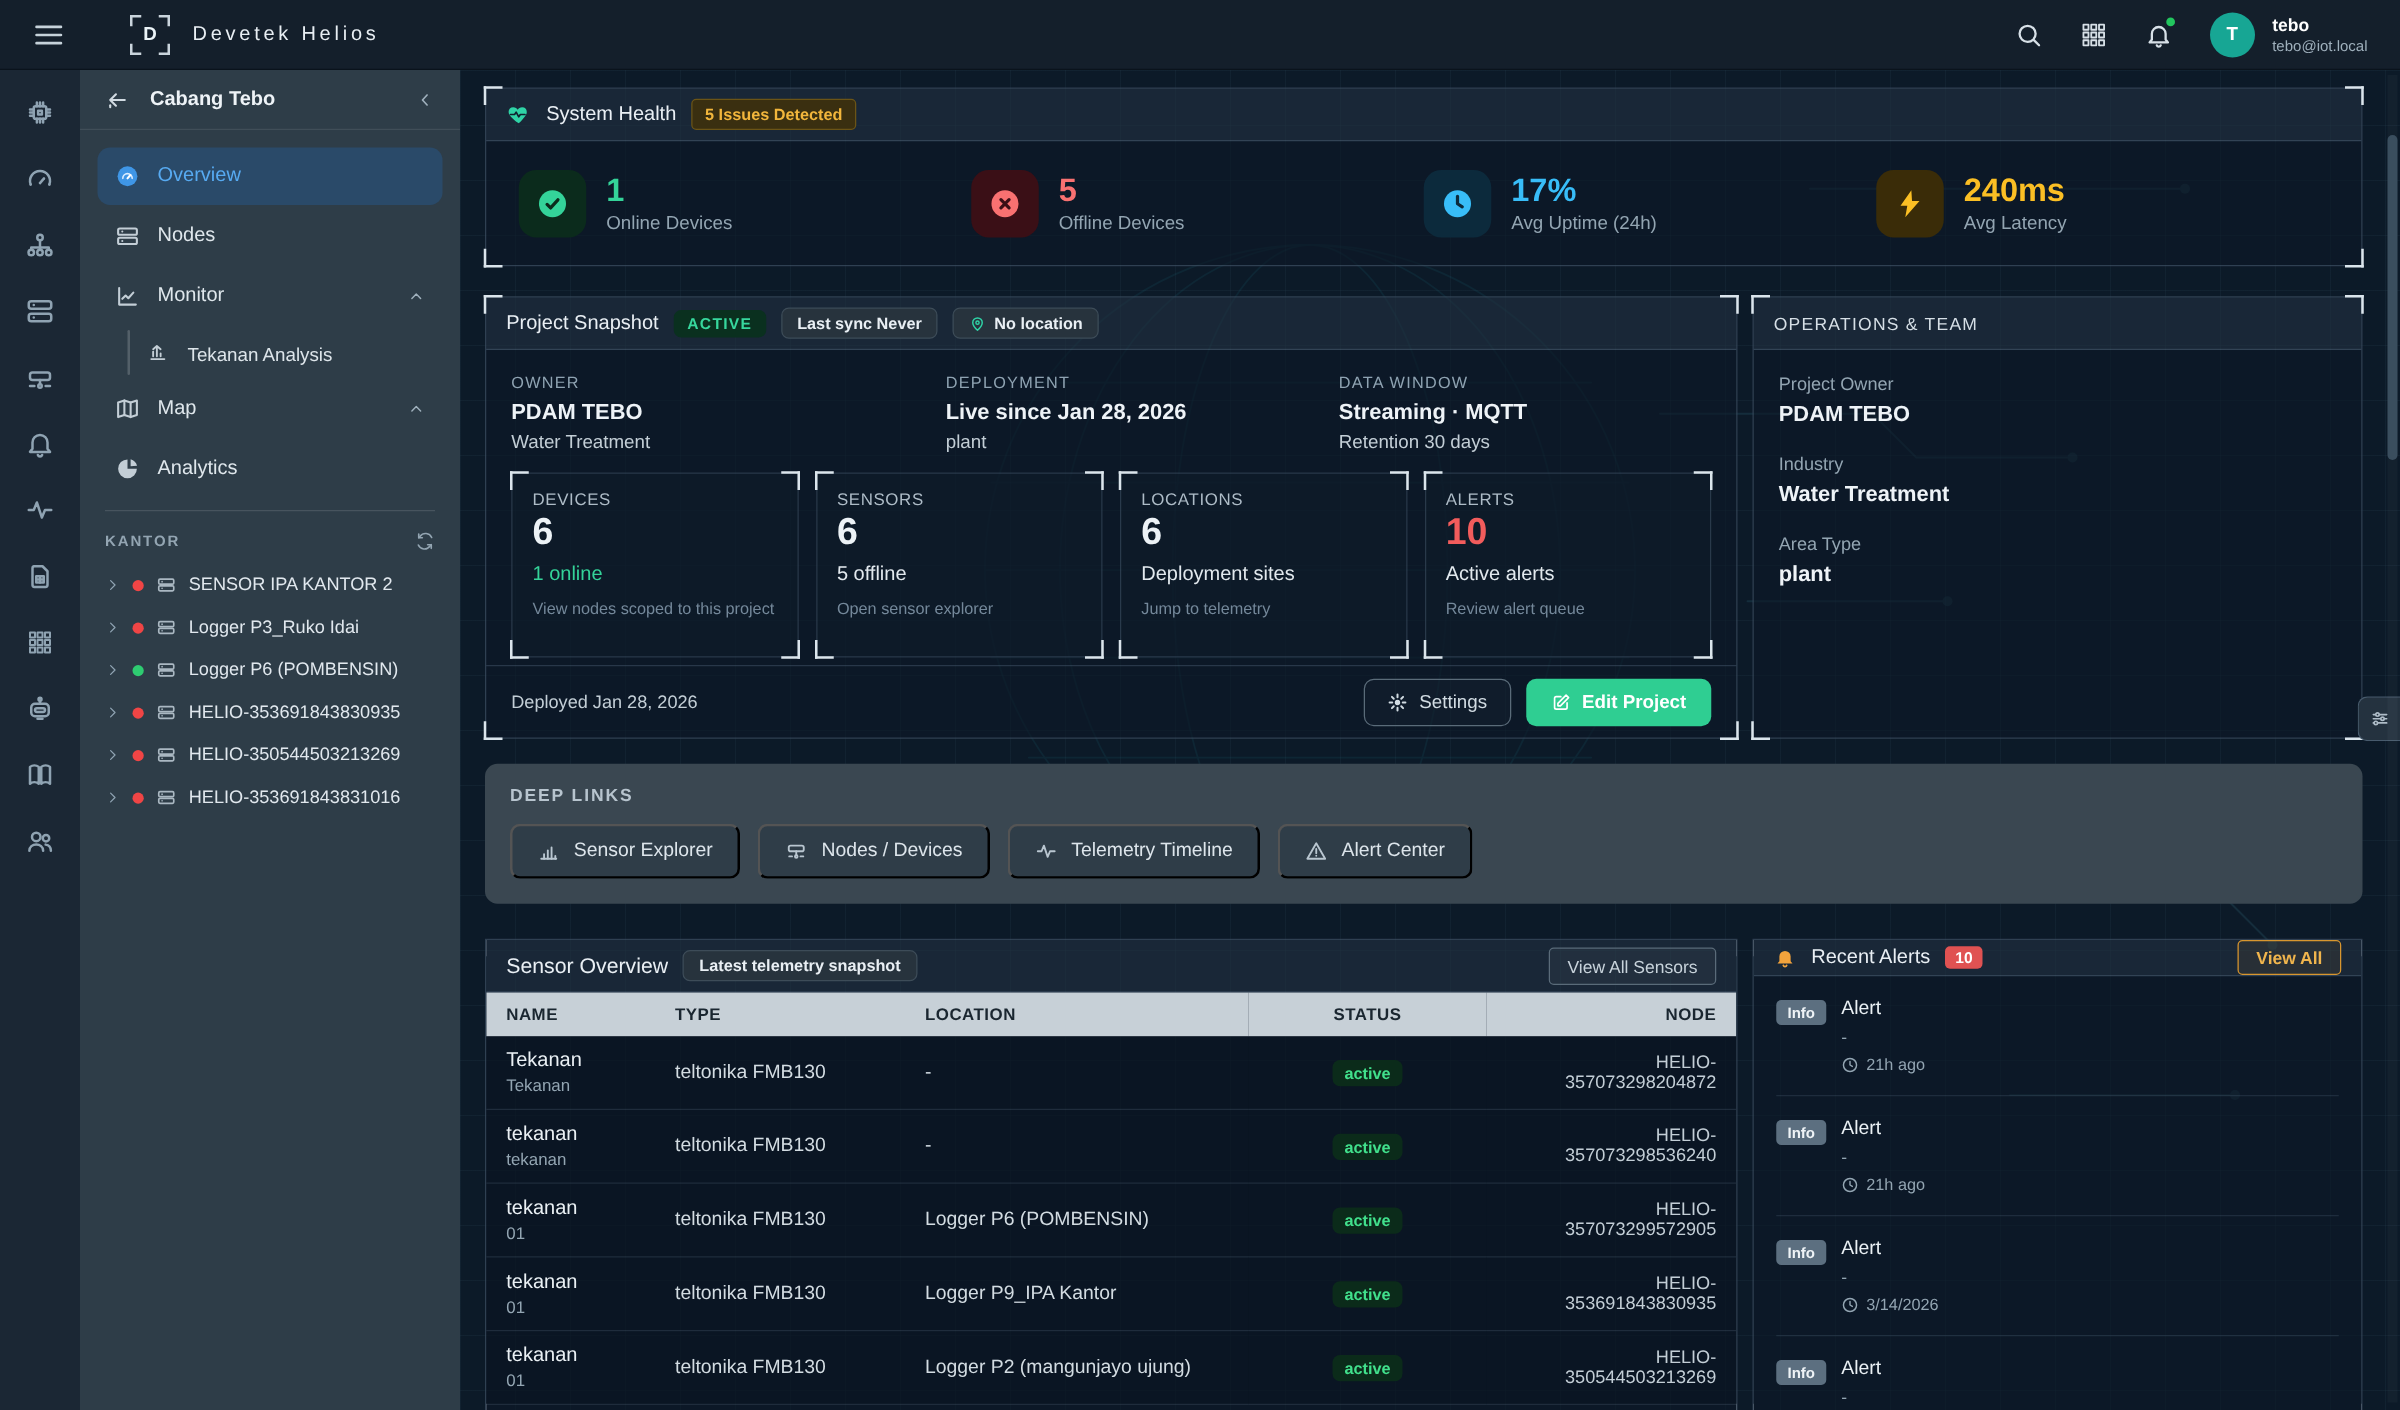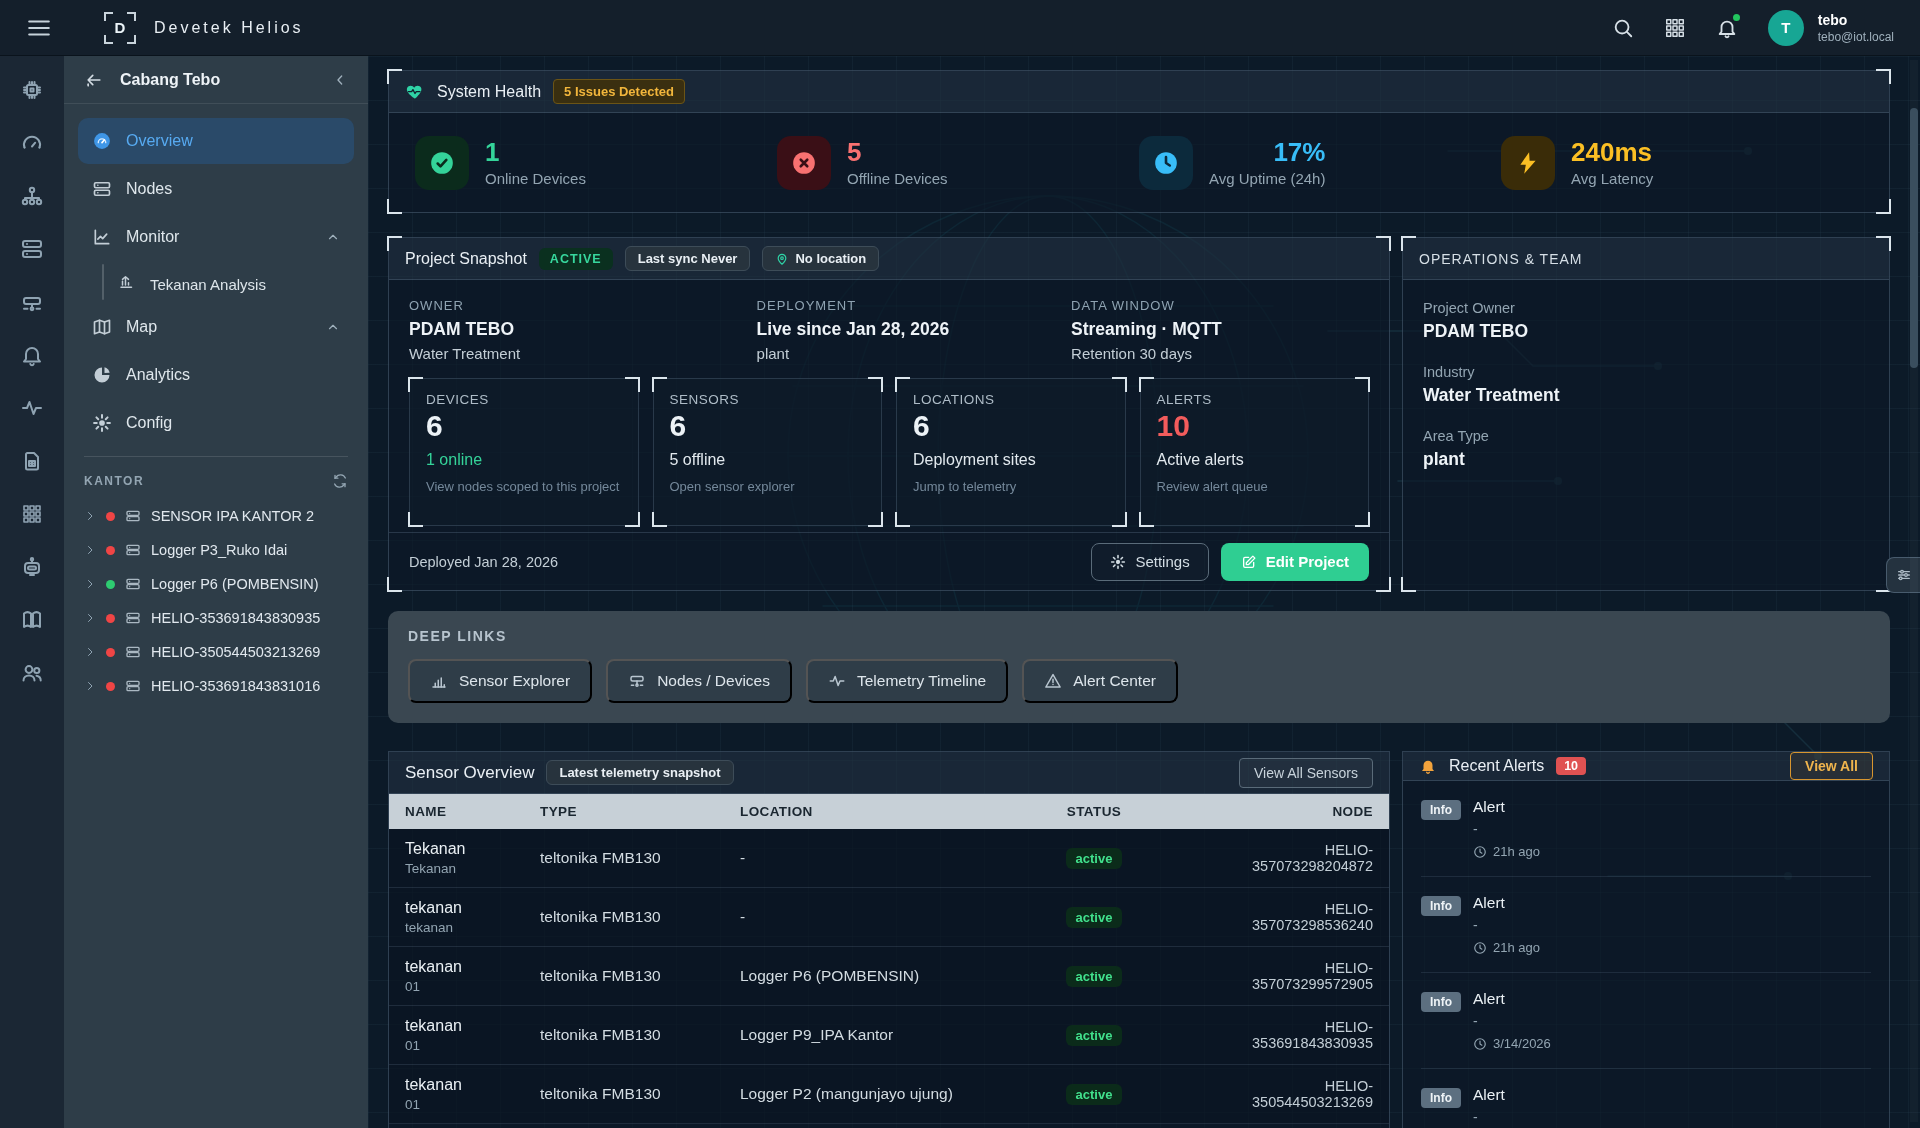--- a/index.html
+++ b/index.html
@@ -342,27 +342,20 @@
           <path d="M6 15l6-6 6 6"></path>
         </svg>
     </div>
     <div class="mi">
       <svg class="i20 micon" viewBox="0 0 24 24">
           <path d="M12 3a9 9 0 1 0 9 9h-9z" fill="currentColor" stroke="none"></path>
           <path d="M15 2.8a9 9 0 0 1 6.2 6.4L15 9.5z" fill="currentColor" stroke="none"></path>
         </svg>
       <span>Analytics</span>
     </div>
-    <div class="mi">
-      <svg class="i20 micon" viewBox="0 0 24 24" style="stroke-width:2.4">
-          <circle cx="12" cy="12" r="3.4" fill="currentColor" stroke="none"></circle>
-          <path d="M12 2.5v3.2M12 18.3v3.2M2.5 12h3.2M18.3 12h3.2M5.3 5.3l2.2 2.2M16.5 16.5l2.2 2.2M18.7 5.3l-2.2 2.2M7.5 16.5l-2.2 2.2"></path>
-        </svg>
-      <span>Config</span>
-    </div>
   </div>
   <div class="sb-div"></div>
   <div class="assets-head">
     <span class="assets-title">KANTOR</span>
     <svg class="i16 assets-refresh" viewBox="0 0 24 24">
         <path d="M20 7.5A8 8 0 0 0 6.2 6L4.5 7.8"></path>
         <path d="M4.5 3.5v4.3h4.3"></path>
         <path d="M4 16.5A8 8 0 0 0 17.8 18l1.7-1.8"></path>
         <path d="M19.5 20.5v-4.3h-4.3"></path>
       </svg>
@@ -503,21 +496,21 @@
         </div>
       </div>
       <div class="stat">
         <span class="sicon s-blue">
           <svg class="i26" viewBox="0 0 24 24" style="color: rgb(56, 189, 248);">
               <circle cx="12" cy="12" r="10" fill="currentColor" stroke="none"></circle>
               <path d="M12 6.5V12l3.5 2.3" stroke="#0c2a3c" stroke-width="2.4"></path>
             </svg>
         </span>
         <div>
-          <div class="sval" style="color: rgb(56, 189, 248); text-align: right;">17%</div>
+          <div class="sval" style="color: rgb(56, 189, 248);">17%</div>
           <div class="slabel">Avg Uptime (24h)</div>
         </div>
       </div>
       <div class="stat">
         <span class="sicon s-amber">
           <svg class="i26" viewBox="0 0 24 24" style="color: rgb(251, 191, 36);">
               <path d="M13 2 5 13.5h5L8.5 22 19 10h-5.5z" fill="currentColor" stroke="none"></path>
             </svg>
         </span>
         <div>

